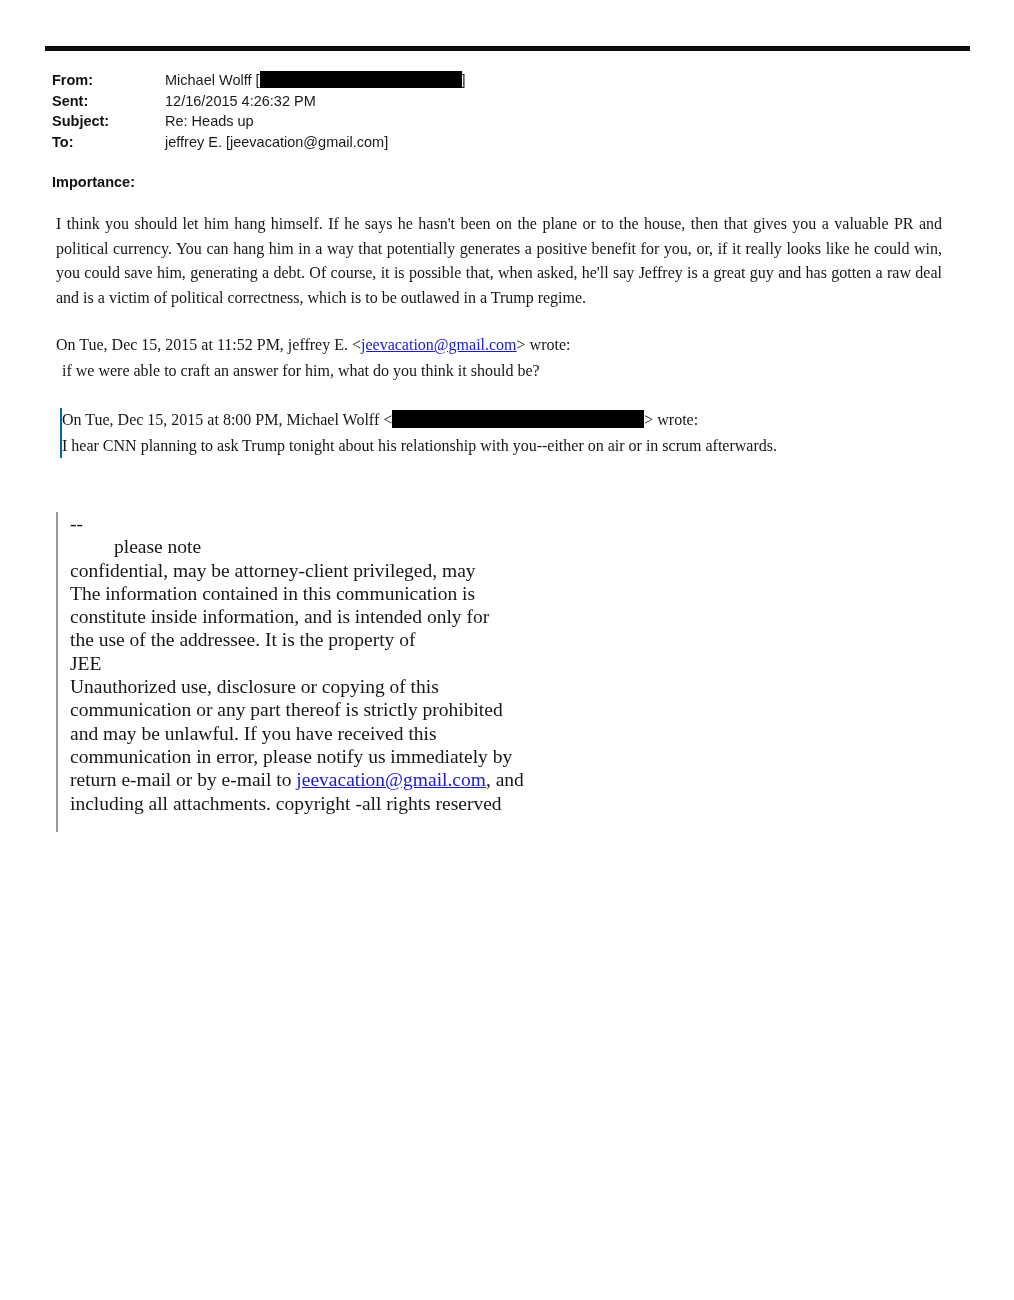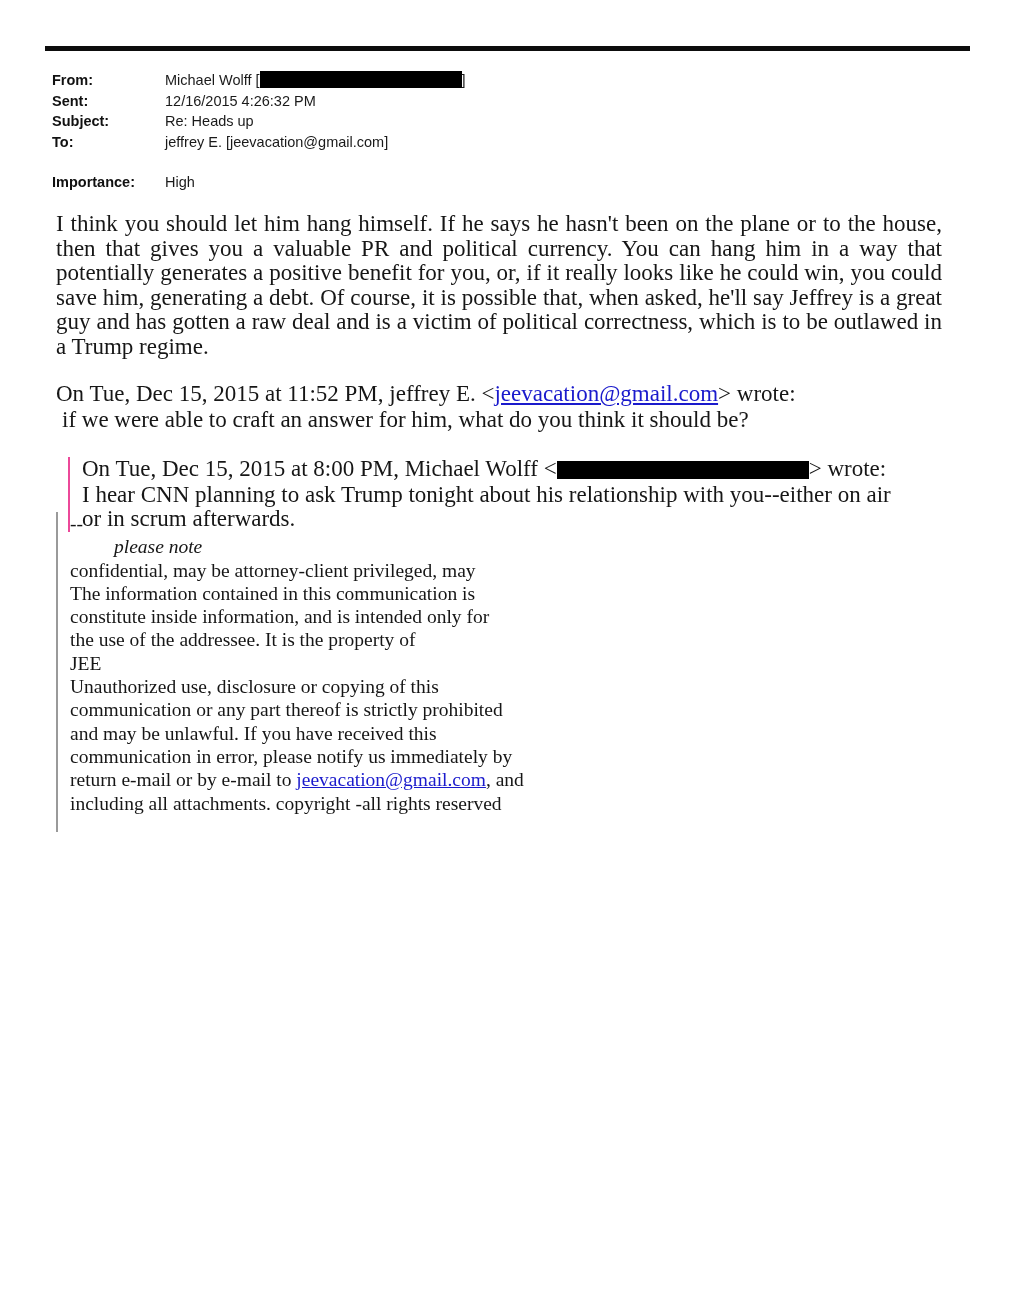--- a/index.html
+++ b/index.html
@@ -71,21 +71,21 @@
     height: 17px;
   }
 
   
   .body {
     position: absolute;
     left: 56px;
     top: 212px;
     width: 890px;
     font-family: "Liberation Serif", serif;
-    font-size: 23px;
+    font-size: 16px;
     line-height: 24.5px;
     color: #161616;
   }
   .para1 {
     text-align: justify;
     width: 886px;
   }
 
   .quote1 {
     margin-top: 23px;
@@ -94,23 +94,22 @@
   .quote1-head {
     white-space: nowrap;
   }
   .quote1-text {
     margin-left: 6px;
     margin-top: 1px;
   }
 
   .quote2 {
     margin-top: 25px;
-    margin-left: 12px;
-    border-left: 2px solid #ec4899;
-    padding-left: 12px;
+    margin-left: 4px;
+    border-left: 2px solid #0369a1;
   }
   .quote2-head { white-space: nowrap; }
   .quote2-text {
     margin-top: 1px;
     width: 830px;
   }
 
   a.lnk {
     color: #1a1acc;
   }
@@ -128,21 +127,21 @@
     width: 620px;
     font-family: "Liberation Serif", serif;
     font-size: 19.5px;
     line-height: 23.3px;
     color: #161616;
     border-left: 2px solid #9a9a9a;
     padding-left: 12px;
     min-height: 320px;
   }
   .sig .dashes { letter-spacing: 0px; }
-  .sig .please { margin-left: 44px; font-style: italic; }
+  .sig .please { margin-left: 44px; }
   .sig p { margin: 0; }
 </style>
 </head>
 <body>
 
 <div class="page">
 
   <div class="top-rule"></div>
 
   <div class="hdr">
@@ -162,21 +161,20 @@
       <div class="hdr-value">Re: Heads up</div>
     </div>
 
     <div class="hdr-row">
       <div class="hdr-label">To:</div>
       <div class="hdr-value">jeffrey E. [jeevacation@gmail.com]</div>
     </div>
 
     <div class="hdr-row hdr-imp">
       <div class="hdr-label">Importance:</div>
-      <div class="hdr-value">High</div>
     </div>
 
   </div>
 
   <div class="body">
 
     <div class="para1">I think you should let him hang himself. If he says he hasn't been on the plane or to the house, then that gives you a valuable PR and political currency. You can hang him in a way that potentially generates a positive benefit for you, or, if it really looks like he could win, you could save him, generating a debt. Of course, it is possible that, when asked, he'll say Jeffrey is a great guy and has gotten a raw deal and is a victim of political correctness, which is to be outlawed in a Trump regime.</div>
 
     <div class="quote1">
       <div class="quote1-head"><span>On Tue, Dec 15, 2015 at 11:52 PM, jeffrey E. &lt;</span><a class="lnk" href="#">jeevacation@gmail.com</a><span>&gt; wrote:</span></div>

